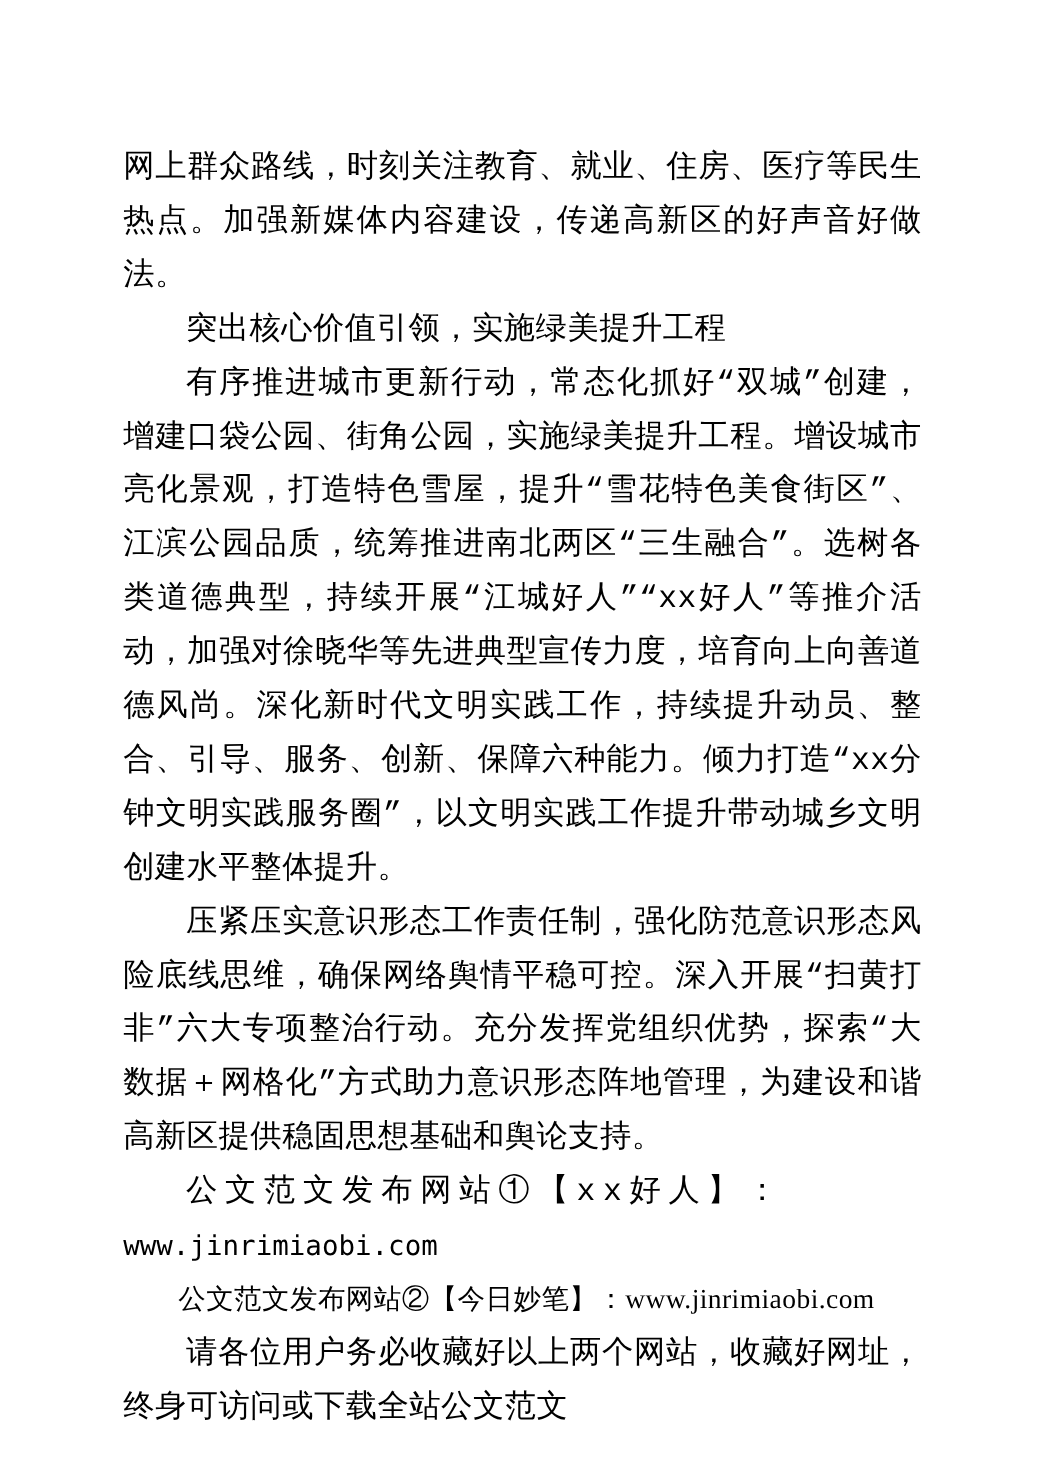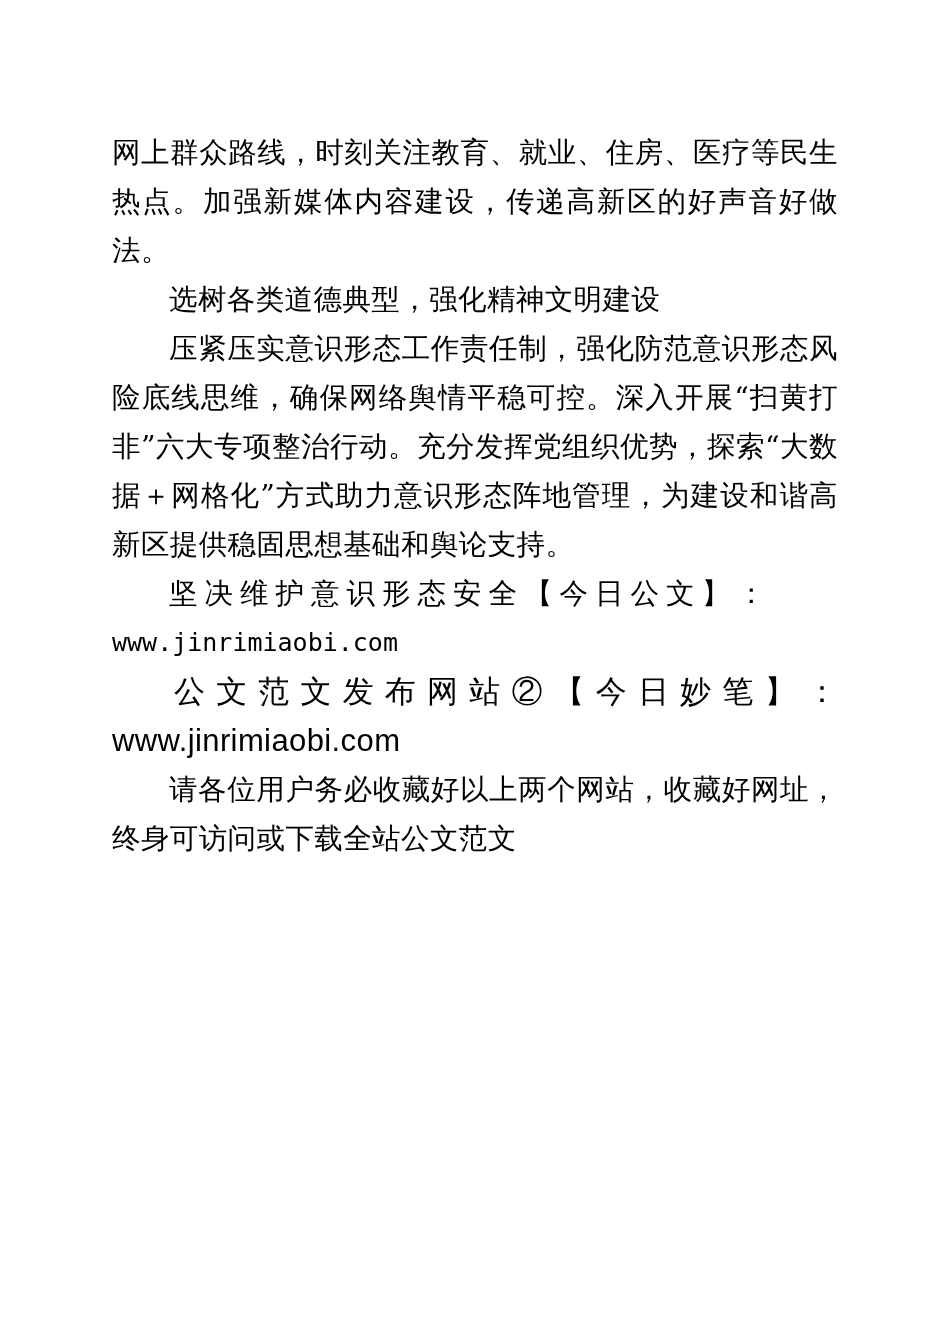--- a/index.html
+++ b/index.html
@@ -24,55 +24,57 @@
   }
   .doc-body {
     font-size: 28.5px;
     line-height: 49px;
     text-align: justify;
     text-justify: inter-ideograph;
     letter-spacing: 0.4px;
   }
   p {
     margin: 0;
+    font-family: Liberation Mono, monospace;
   }
   .indent {
     text-indent: 2em;
   }
   .para {
     margin-bottom: 0;
   }
   .url-line {
     font-family: "DejaVu Sans Mono", "Liberation Mono", monospace;
     font-size: 25px;
     letter-spacing: 0px;
   }
   .mono-inline {
-    font-family: Liberation Sans, sans-serif;
-    font-size: 31px;
+    font-family: Liberation Serif, serif;
+    font-size: 25px;
   }
   .wide-track {
     letter-spacing: 7px;
   }
 </style>
 </head>
 <body>
 
 <div class="page">
   <div class="doc-body">
 
     <p class="para">网上群众路线，时刻关注教育、就业、住房、医疗等民生热点。加强新媒体内容建设，传递高新区的好声音好做法。</p>
 
-    <p class="para indent">选树各类道德典型，强化精神文明建设</p>
+    <p class="para indent">突出核心价值引领，实施绿美提升工程</p>
 
+    <p class="para indent">有序推进城市更新行动，常态化抓好“双城”创建，增建口袋公园、街角公园，实施绿美提升工程。增设城市亮化景观，打造特色雪屋，提升“雪花特色美食街区”、江滨公园品质，统筹推进南北两区“三生融合”。选树各类道德典型，持续开展“江城好人”“xx好人”等推介活动，加强对徐晓华等先进典型宣传力度，培育向上向善道德风尚。深化新时代文明实践工作，持续提升动员、整合、引导、服务、创新、保障六种能力。倾力打造“xx分钟文明实践服务圈”，以文明实践工作提升带动城乡文明创建水平整体提升。</p>
 
 
     <p class="para indent">压紧压实意识形态工作责任制，强化防范意识形态风险底线思维，确保网络舆情平稳可控。深入开展“扫黄打非”六大专项整治行动。充分发挥党组织优势，探索“大数据＋网格化”方式助力意识形态阵地管理，为建设和谐高新区提供稳固思想基础和舆论支持。</p>
 
-    <p class="para indent wide-track">坚决维护意识形态安全【今日公文】：</p>
+    <p class="para indent wide-track">公文范文发布网站①【xx好人】：</p>
 
     <p class="para url-line">www.jinrimiaobi.com</p>
 
     <p class="para indent mono-inline">公文范文发布网站②【今日妙笔】：www.jinrimiaobi.com</p>
 
     <p class="para indent">请各位用户务必收藏好以上两个网站，收藏好网址，终身可访问或下载全站公文范文</p>
 
   </div>
 </div>
 

